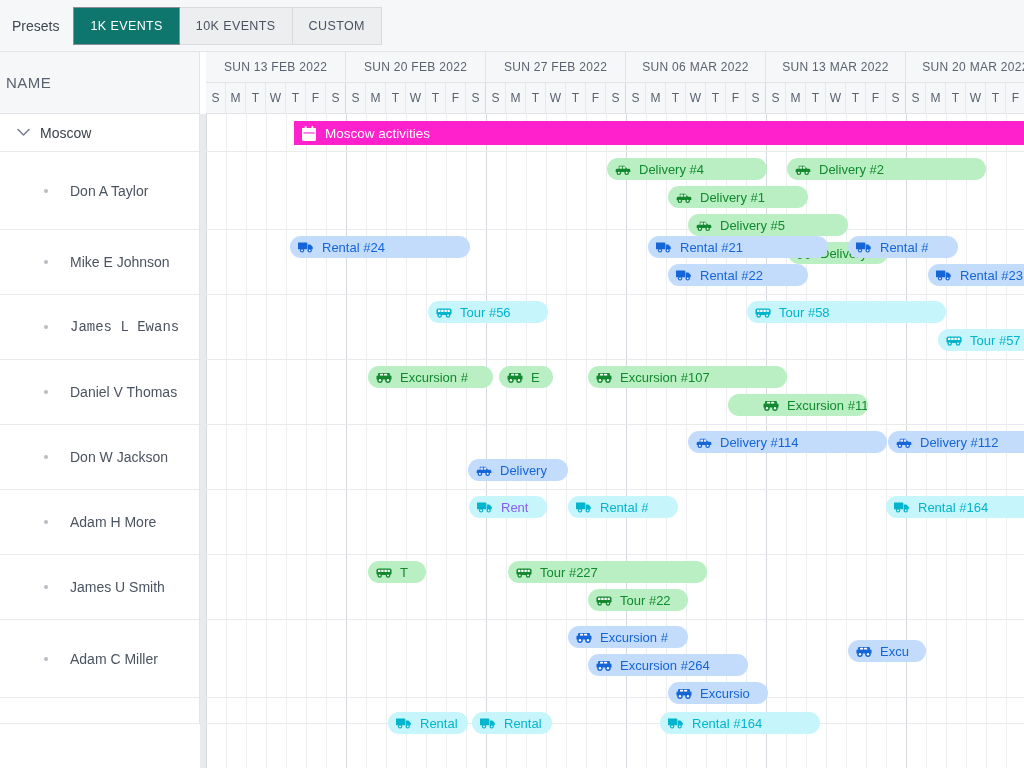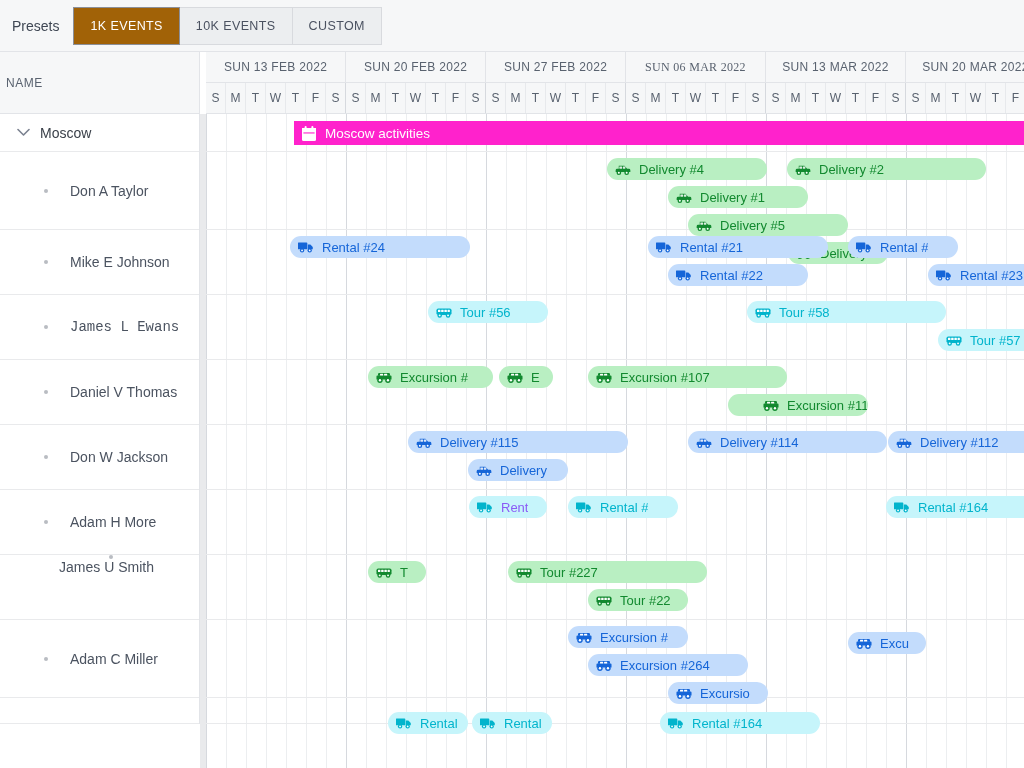--- a/index.html
+++ b/index.html
@@ -37,21 +37,21 @@
     letter-spacing: .4px;
     color: #4a5160;
     background: #eceef0;
     border: 1px solid #d8dade;
     border-left: none;
     cursor: pointer;
     white-space: nowrap;
   }
   .preset-btn:first-child { border-left: 1px solid #d8dade; }
   .preset-btn.active {
-    background: #a16207;
+    background: #0f766e;
     border-color: #8b8f99;
     color: #ffffff;
     text-align: right;
   }
 
   
   #gantt {
     position: relative;
     width: 1024px;
     height: 716px;
@@ -68,21 +68,21 @@
     z-index: 6;
   }
   #name-header {
     height: 62px;
     background: #f6f7f8;
     border-bottom: 1px solid #e2e4e8;
     border-right: 1px solid #e2e4e8;
     display: flex;
     align-items: center;
     padding-left: 6px;
-    font-size: 12px;
+    font-size: 15px;
     letter-spacing: .5px;
     color: #59626f;
   }
   #name-body { position: relative; border-right: 1px solid #e2e4e8; }
   .name-row {
     display: flex;
     align-items: center;
     border-bottom: 1px solid #e9eaec;
     background: #ffffff;
     padding-left: 14px;
@@ -241,21 +241,21 @@
           <span class="name-text">Daniel V Thomas</span>
         </div>
         <div class="name-row" style="height: 65px;">
           <span class="bullet"></span>
           <span class="name-text">Don W Jackson</span>
         </div>
         <div class="name-row" style="height: 65px;">
           <span class="bullet"></span>
           <span class="name-text">Adam H More</span>
         </div>
-        <div class="name-row" style="height: 65px; flex-direction: column;">
+        <div class="name-row" style="height: 65px;">
           <span class="bullet"></span>
           <span class="name-text">James U Smith</span>
         </div>
         <div class="name-row" style="height: 78px;">
           <span class="bullet"></span>
           <span class="name-text">Adam C Miller</span>
         </div>
         <div class="name-row" style="height: 26px;">
           <span class="name-text"></span>
         </div>
@@ -263,21 +263,21 @@
   </div>
 
   <div id="splitter"></div>
 
   <div id="timeline">
     <div id="tl-header">
       <div class="week-row">
           <div class="week-cell" style="width: 140px;">SUN 13 FEB 2022</div>
           <div class="week-cell" style="width: 140px;">SUN 20 FEB 2022</div>
           <div class="week-cell" style="width: 140px;">SUN 27 FEB 2022</div>
-          <div class="week-cell" style="width: 140px; font-family: Liberation Serif, serif;">SUN 06 MAR 2022</div>
+          <div class="week-cell" style="width: 140px;">SUN 06 MAR 2022</div>
           <div class="week-cell" style="width: 140px;">SUN 13 MAR 2022</div>
           <div class="week-cell" style="width: 140px;">SUN 20 MAR 2022</div>
         </div>
       <div class="day-row">
           <div class="day-cell" style="width: 20px;">S</div>
           <div class="day-cell" style="width: 20px;">M</div>
           <div class="day-cell" style="width: 20px;">T</div>
           <div class="day-cell" style="width: 20px;">W</div>
           <div class="day-cell" style="width: 20px;">T</div>
           <div class="day-cell" style="width: 20px;">F</div>
@@ -621,34 +621,20 @@
                 <circle cx="4.2" cy="9.4" r="2.9" fill="#12892f"></circle>
                 <circle cx="4.2" cy="9.4" r="1.25" fill="#fff"></circle>
                 <circle cx="12.7" cy="9.4" r="2.9" fill="#12892f"></circle>
                 <circle cx="12.7" cy="9.4" r="1.25" fill="#fff"></circle>
               </svg>
             </span>
             <span class="btxt">Excursion #110</span>
           </div>
         </div>
         <div class="tl-row" style="height: 65px;">
-          <div class="bar" style="left: 202px; width: 220px; top: 6px; background: rgb(195, 220, 252); color: rgb(21, 101, 216);">
-            <span class="bi">
-              <svg width="17" height="13" viewBox="0 0 17 13">
-                <path d="M4 2.6 h6 l2.9 3.1 h1.9 a1.5 1.5 0 0 1 1.5 1.5 v2 h-15.6 v-2 a1.5 1.5 0 0 1 1.5-1.5 h1.8 z" fill="#1565d8"></path>
-                <rect x="4.6" y="3.3" width="3" height="2.3" rx="0.4" fill="#fff" opacity="0.85"></rect>
-                <rect x="8.4" y="3.3" width="2.6" height="2.3" rx="0.4" fill="#fff" opacity="0.85"></rect>
-                <circle cx="4.1" cy="9.9" r="2.5" fill="#1565d8"></circle>
-                <circle cx="4.1" cy="9.9" r="1.05" fill="#fff"></circle>
-                <circle cx="12.4" cy="9.9" r="2.5" fill="#1565d8"></circle>
-                <circle cx="12.4" cy="9.9" r="1.05" fill="#fff"></circle>
-              </svg>
-            </span>
-            <span class="btxt">Delivery #115</span>
-          </div>
           <div class="bar" style="left: 482px; width: 199px; top: 6px; background: rgb(195, 220, 252); color: rgb(21, 101, 216);">
             <span class="bi">
               <svg width="17" height="13" viewBox="0 0 17 13">
                 <path d="M4 2.6 h6 l2.9 3.1 h1.9 a1.5 1.5 0 0 1 1.5 1.5 v2 h-15.6 v-2 a1.5 1.5 0 0 1 1.5-1.5 h1.8 z" fill="#1565d8"></path>
                 <rect x="4.6" y="3.3" width="3" height="2.3" rx="0.4" fill="#fff" opacity="0.85"></rect>
                 <rect x="8.4" y="3.3" width="2.6" height="2.3" rx="0.4" fill="#fff" opacity="0.85"></rect>
                 <circle cx="4.1" cy="9.9" r="2.5" fill="#1565d8"></circle>
                 <circle cx="4.1" cy="9.9" r="1.05" fill="#fff"></circle>
                 <circle cx="12.4" cy="9.9" r="2.5" fill="#1565d8"></circle>
                 <circle cx="12.4" cy="9.9" r="1.05" fill="#fff"></circle>
@@ -785,21 +771,21 @@
                 <rect x="4.3" y="2.4" width="3.3" height="2" rx="0.4" fill="#fff"></rect>
                 <rect x="8.6" y="2.4" width="3.3" height="2" rx="0.4" fill="#fff"></rect>
                 <circle cx="4.2" cy="9.4" r="2.9" fill="#1565d8"></circle>
                 <circle cx="4.2" cy="9.4" r="1.25" fill="#fff"></circle>
                 <circle cx="12.7" cy="9.4" r="2.9" fill="#1565d8"></circle>
                 <circle cx="12.7" cy="9.4" r="1.25" fill="#fff"></circle>
               </svg>
             </span>
             <span class="btxt">Excursion #</span>
           </div>
-          <div class="bar" style="left: 642px; width: 78px; top: 12px; background: rgb(195, 220, 252); color: rgb(21, 101, 216);">
+          <div class="bar" style="left: 642px; width: 78px; top: 20px; background: rgb(195, 220, 252); color: rgb(21, 101, 216);">
             <span class="bi">
               <svg width="17" height="13" viewBox="0 0 17 13">
                 <path d="M1.5 4.4 h14 a1 1 0 0 1 1 1 v3.1 h-16 v-3.1 a1 1 0 0 1 1-1 z" fill="#1565d8"></path>
                 <path d="M3.5 1.6 h10 a1.4 1.4 0 0 1 1.4 1.4 v1.6 h-12.8 v-1.6 a1.4 1.4 0 0 1 1.4-1.4 z" fill="#1565d8"></path>
                 <rect x="4.3" y="2.4" width="3.3" height="2" rx="0.4" fill="#fff"></rect>
                 <rect x="8.6" y="2.4" width="3.3" height="2" rx="0.4" fill="#fff"></rect>
                 <circle cx="4.2" cy="9.4" r="2.9" fill="#1565d8"></circle>
                 <circle cx="4.2" cy="9.4" r="1.25" fill="#fff"></circle>
                 <circle cx="12.7" cy="9.4" r="2.9" fill="#1565d8"></circle>
                 <circle cx="12.7" cy="9.4" r="1.25" fill="#fff"></circle>

